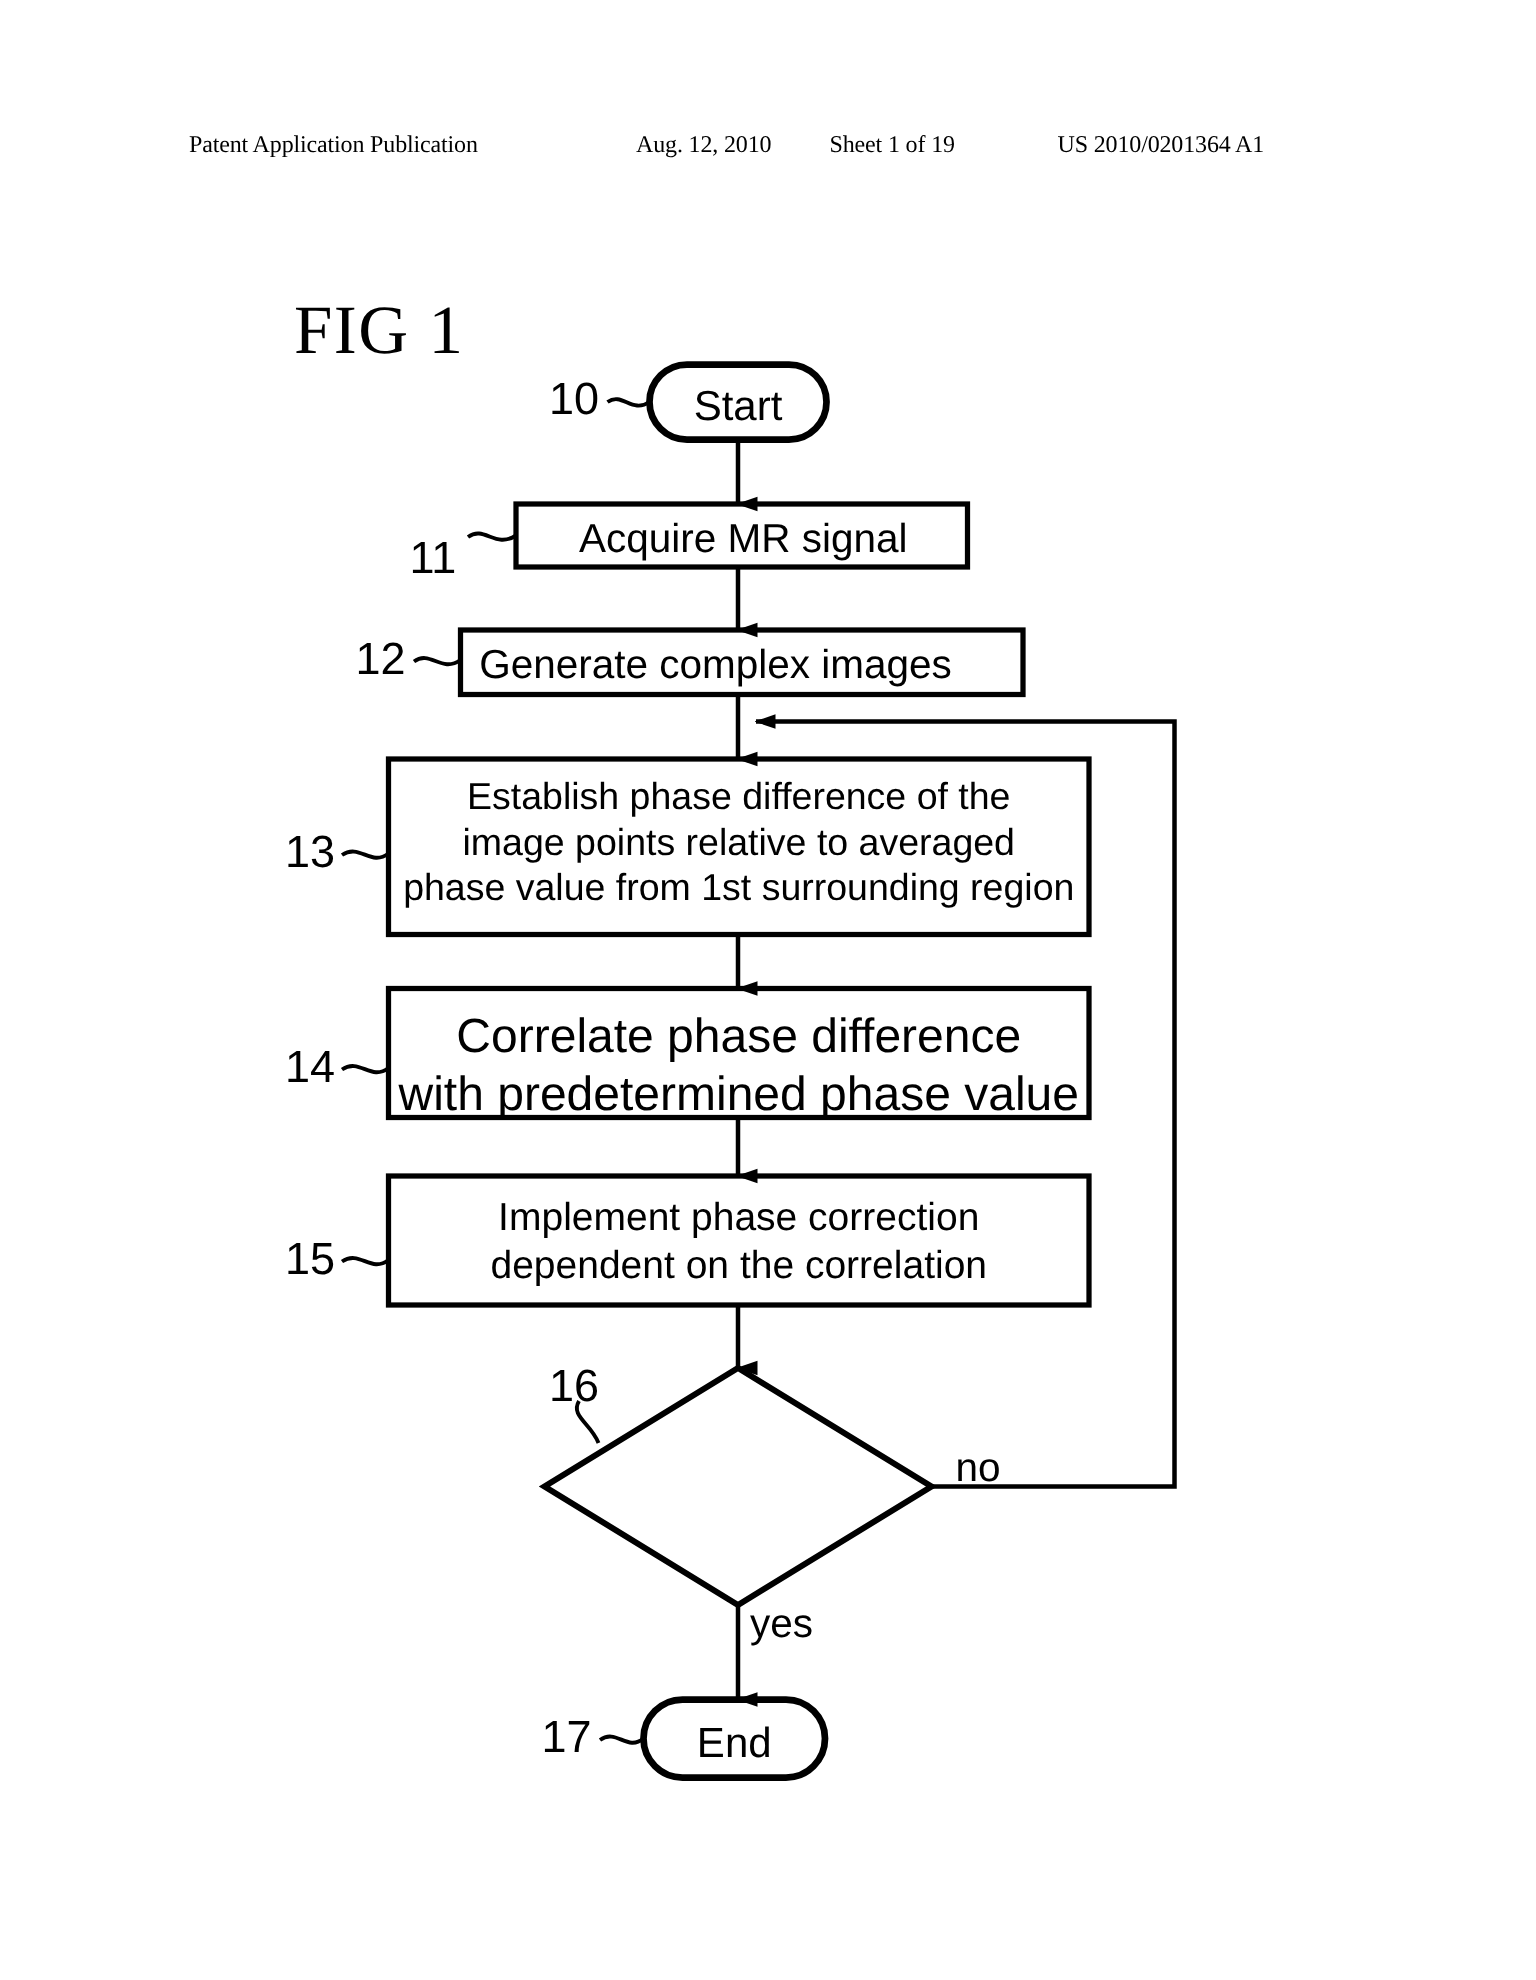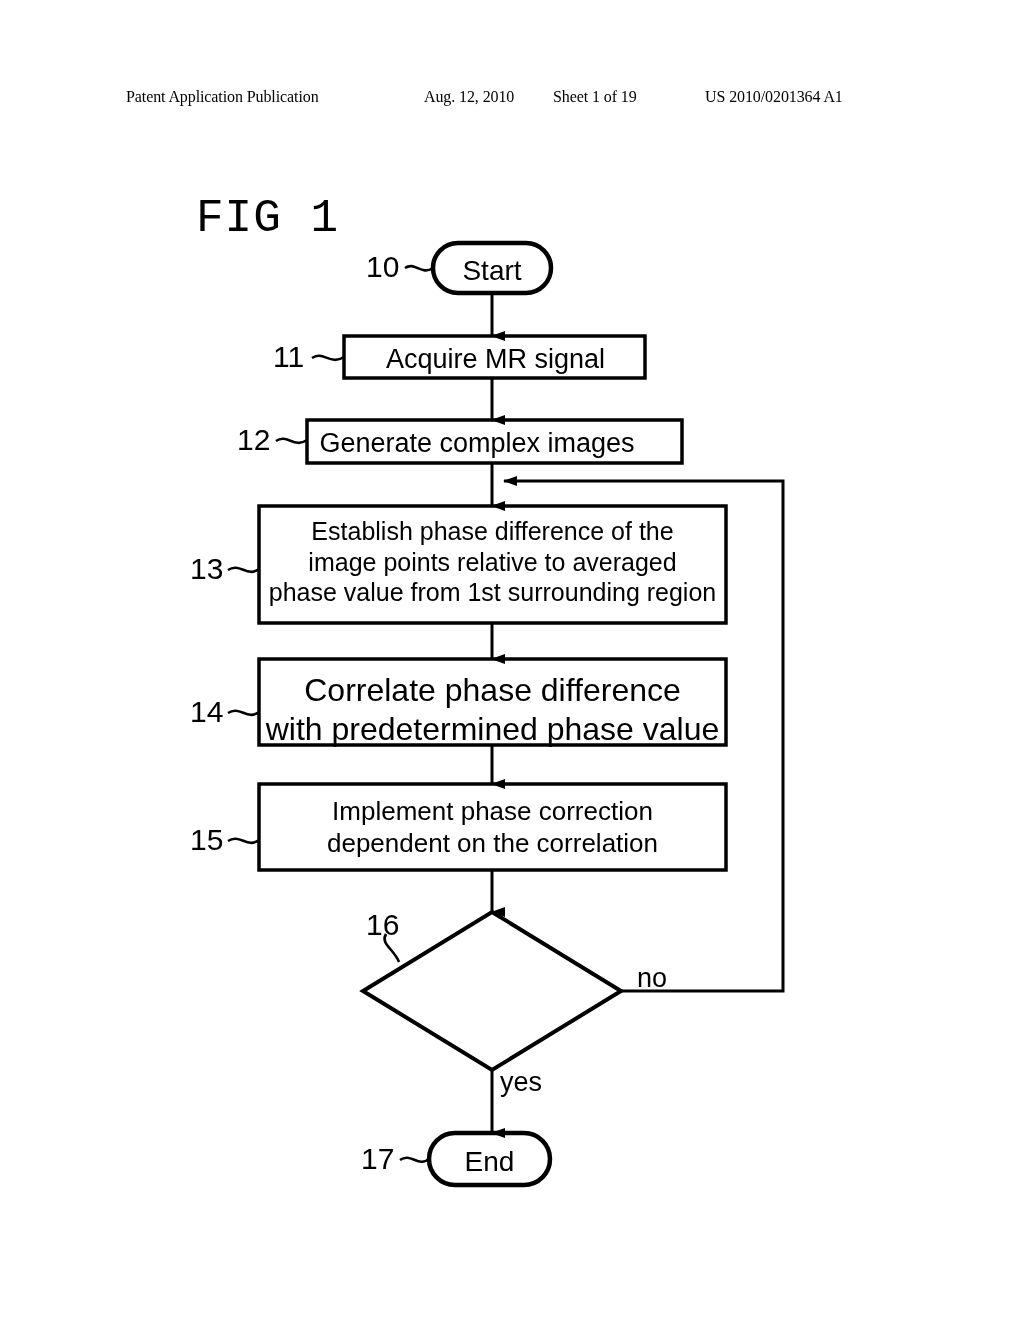--- a/index.html
+++ b/index.html
@@ -48,21 +48,21 @@
     position: absolute;
     left: 0;
     top: 0;
   }
 
   .fig-title {
     position: absolute;
     left: 196px;
     top: 193px;
     font-size: 46px;
-    font-family: Liberation Mono, monospace;
+    font-family: Liberation Serif, serif;
     letter-spacing: 1px;
     font-weight: 400;
   }
 
   
   .node-text {
     position: absolute;
     text-align: center;
     font-family: "Liberation Sans", sans-serif;
     font-size: 25px;
@@ -166,21 +166,21 @@
   <div class="node-text" style="left:259px; top:671px; width:467px; font-size:32px;">Correlate phase difference
 with predetermined phase value</div>
 
   <div class="node-text" style="left:259px; top:796px; width:467px; font-size:26px;">Implement phase correction
 dependent on the correlation</div>
 
 
   <div class="node-text terminal-text" style="left:429px; top:1145px; width:121px;">End</div>
 
   <div class="ref-num" style="left:366px; top:250px;">10</div>
-  <div class="ref-num" style="left:273px; top:340px;">11</div>
+  <div class="ref-num" style="left:273px; top:356px;">11</div>
   <div class="ref-num" style="left:237px; top:423px;">12</div>
   <div class="ref-num" style="left:190px; top:552px;">13</div>
   <div class="ref-num" style="left:190px; top:695px;">14</div>
   <div class="ref-num" style="left:190px; top:823px;">15</div>
   <div class="ref-num" style="left:366px; top:908px;">16</div>
   <div class="ref-num" style="left:361px; top:1142px;">17</div>
 
   <div class="edge-label" style="left:637px; top:963px;">no</div>
   <div class="edge-label" style="left:500px; top:1067px;">yes</div>
 

